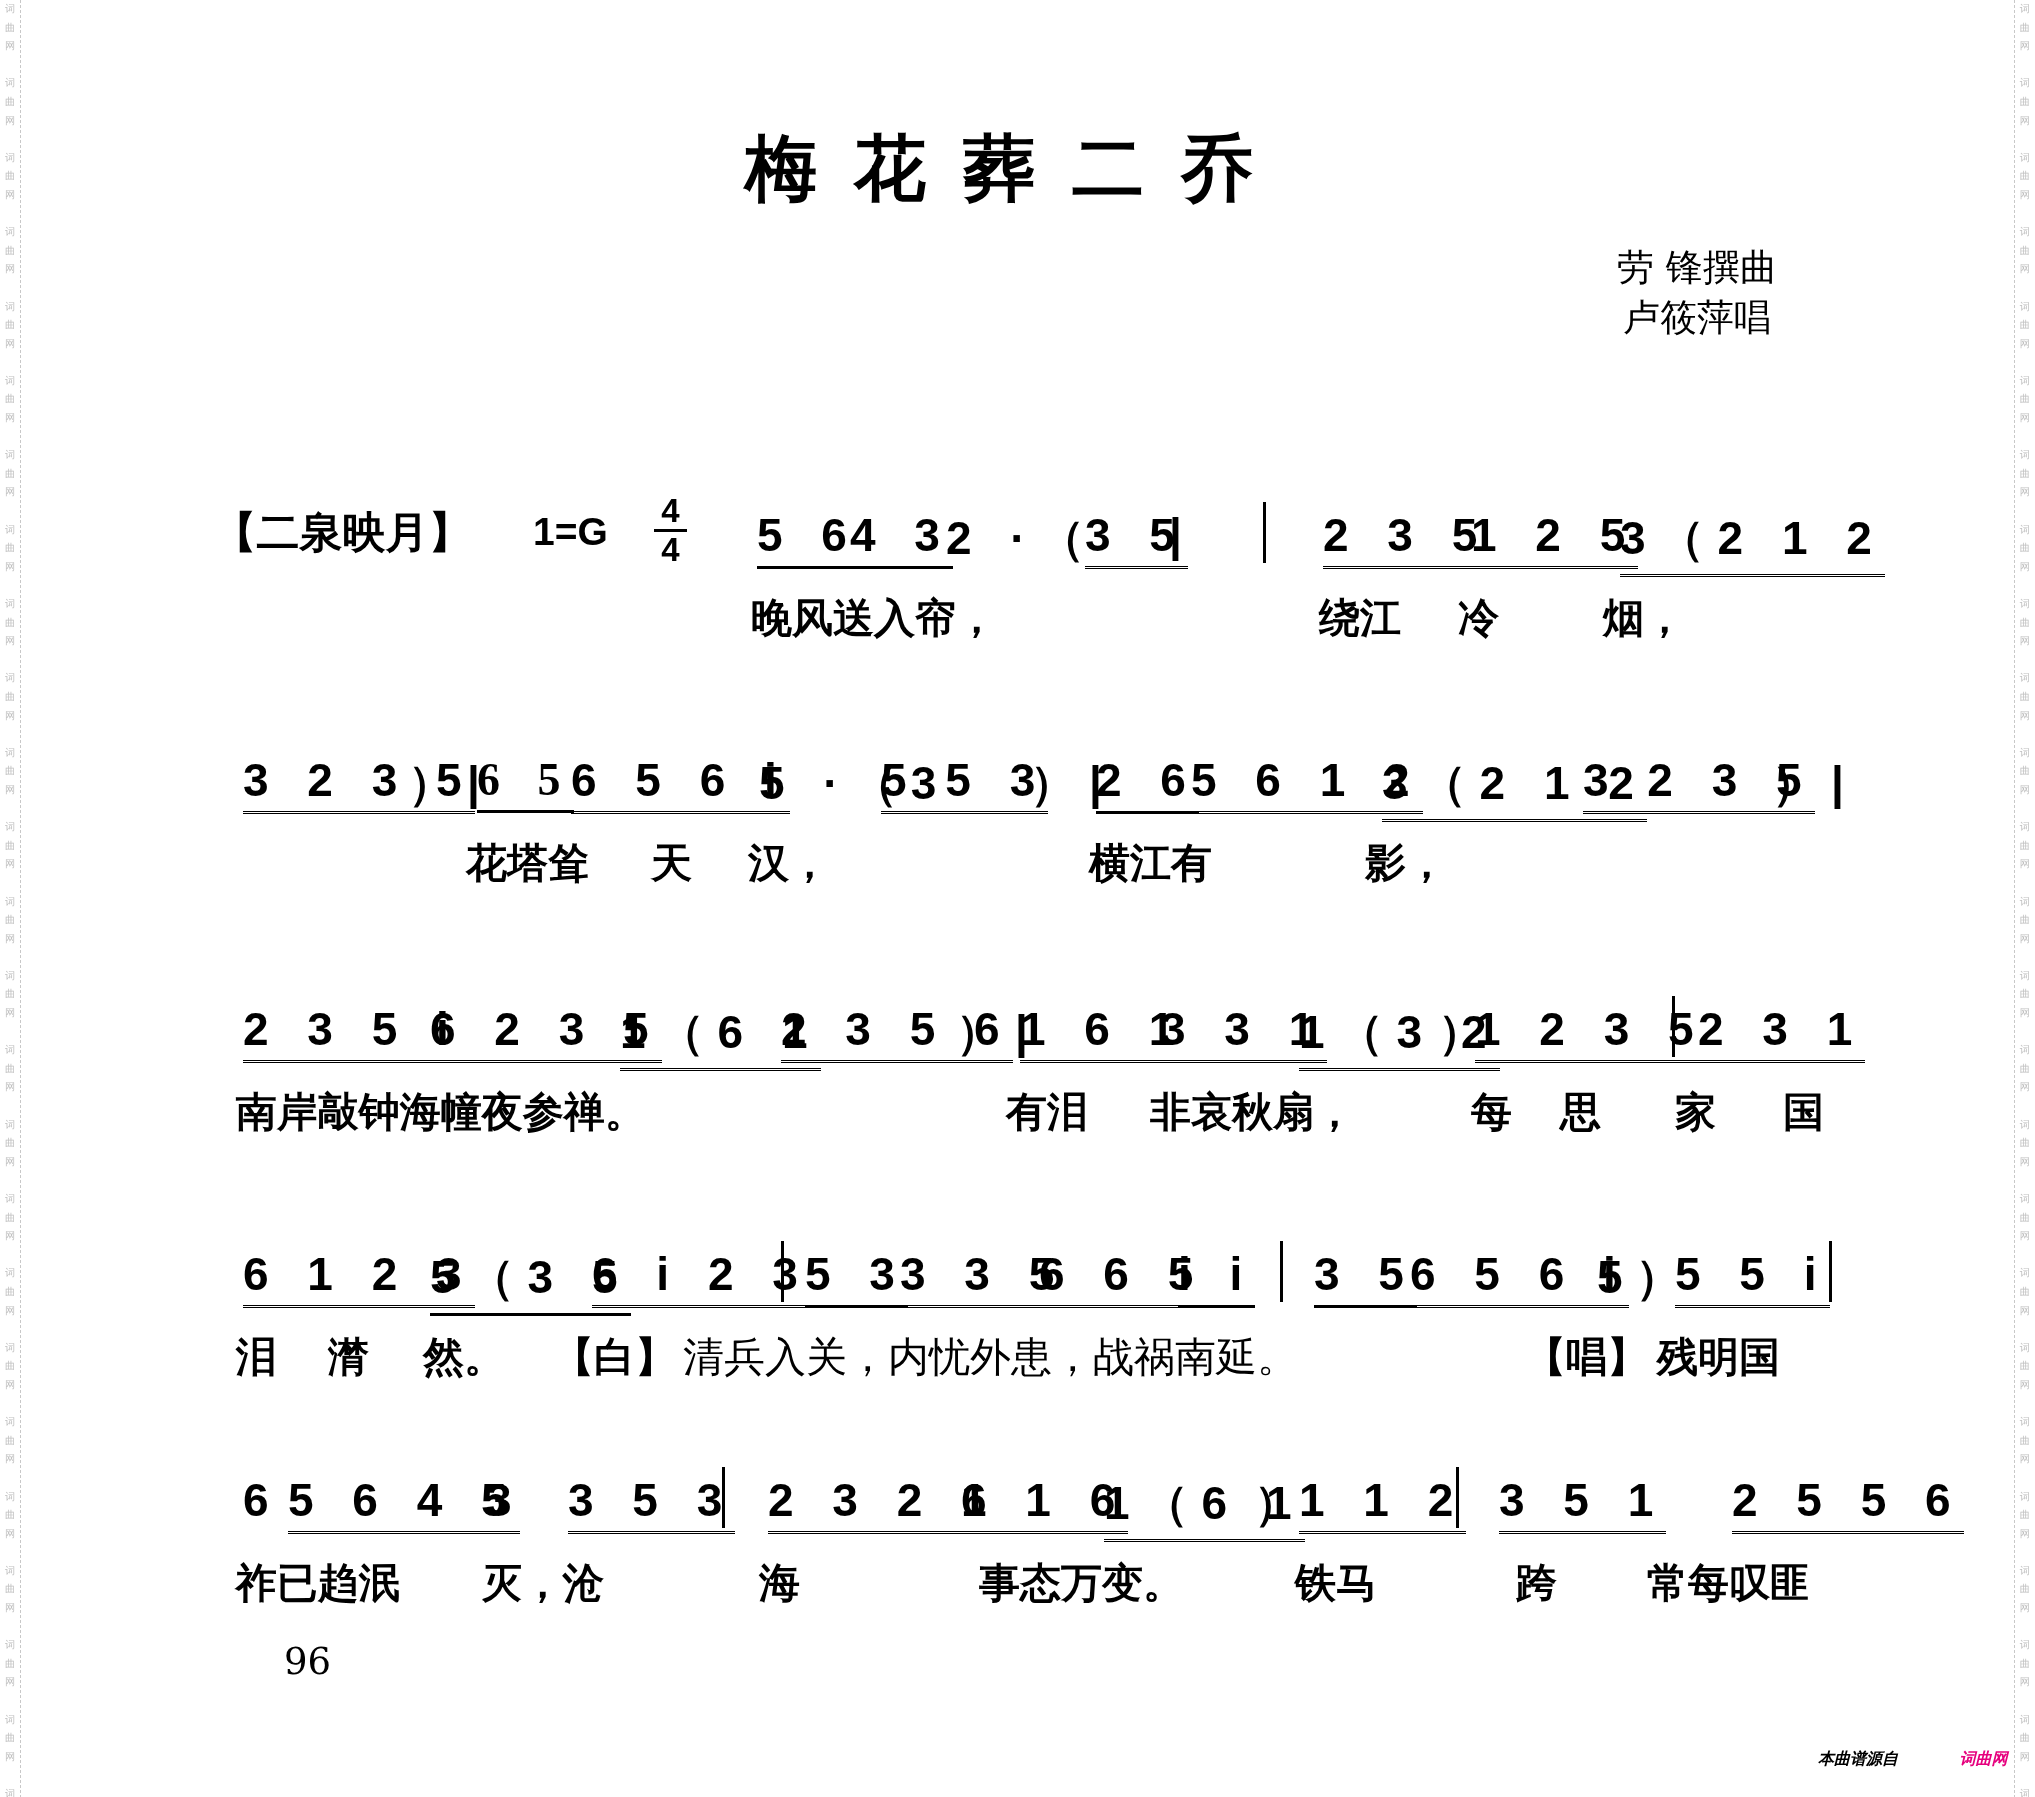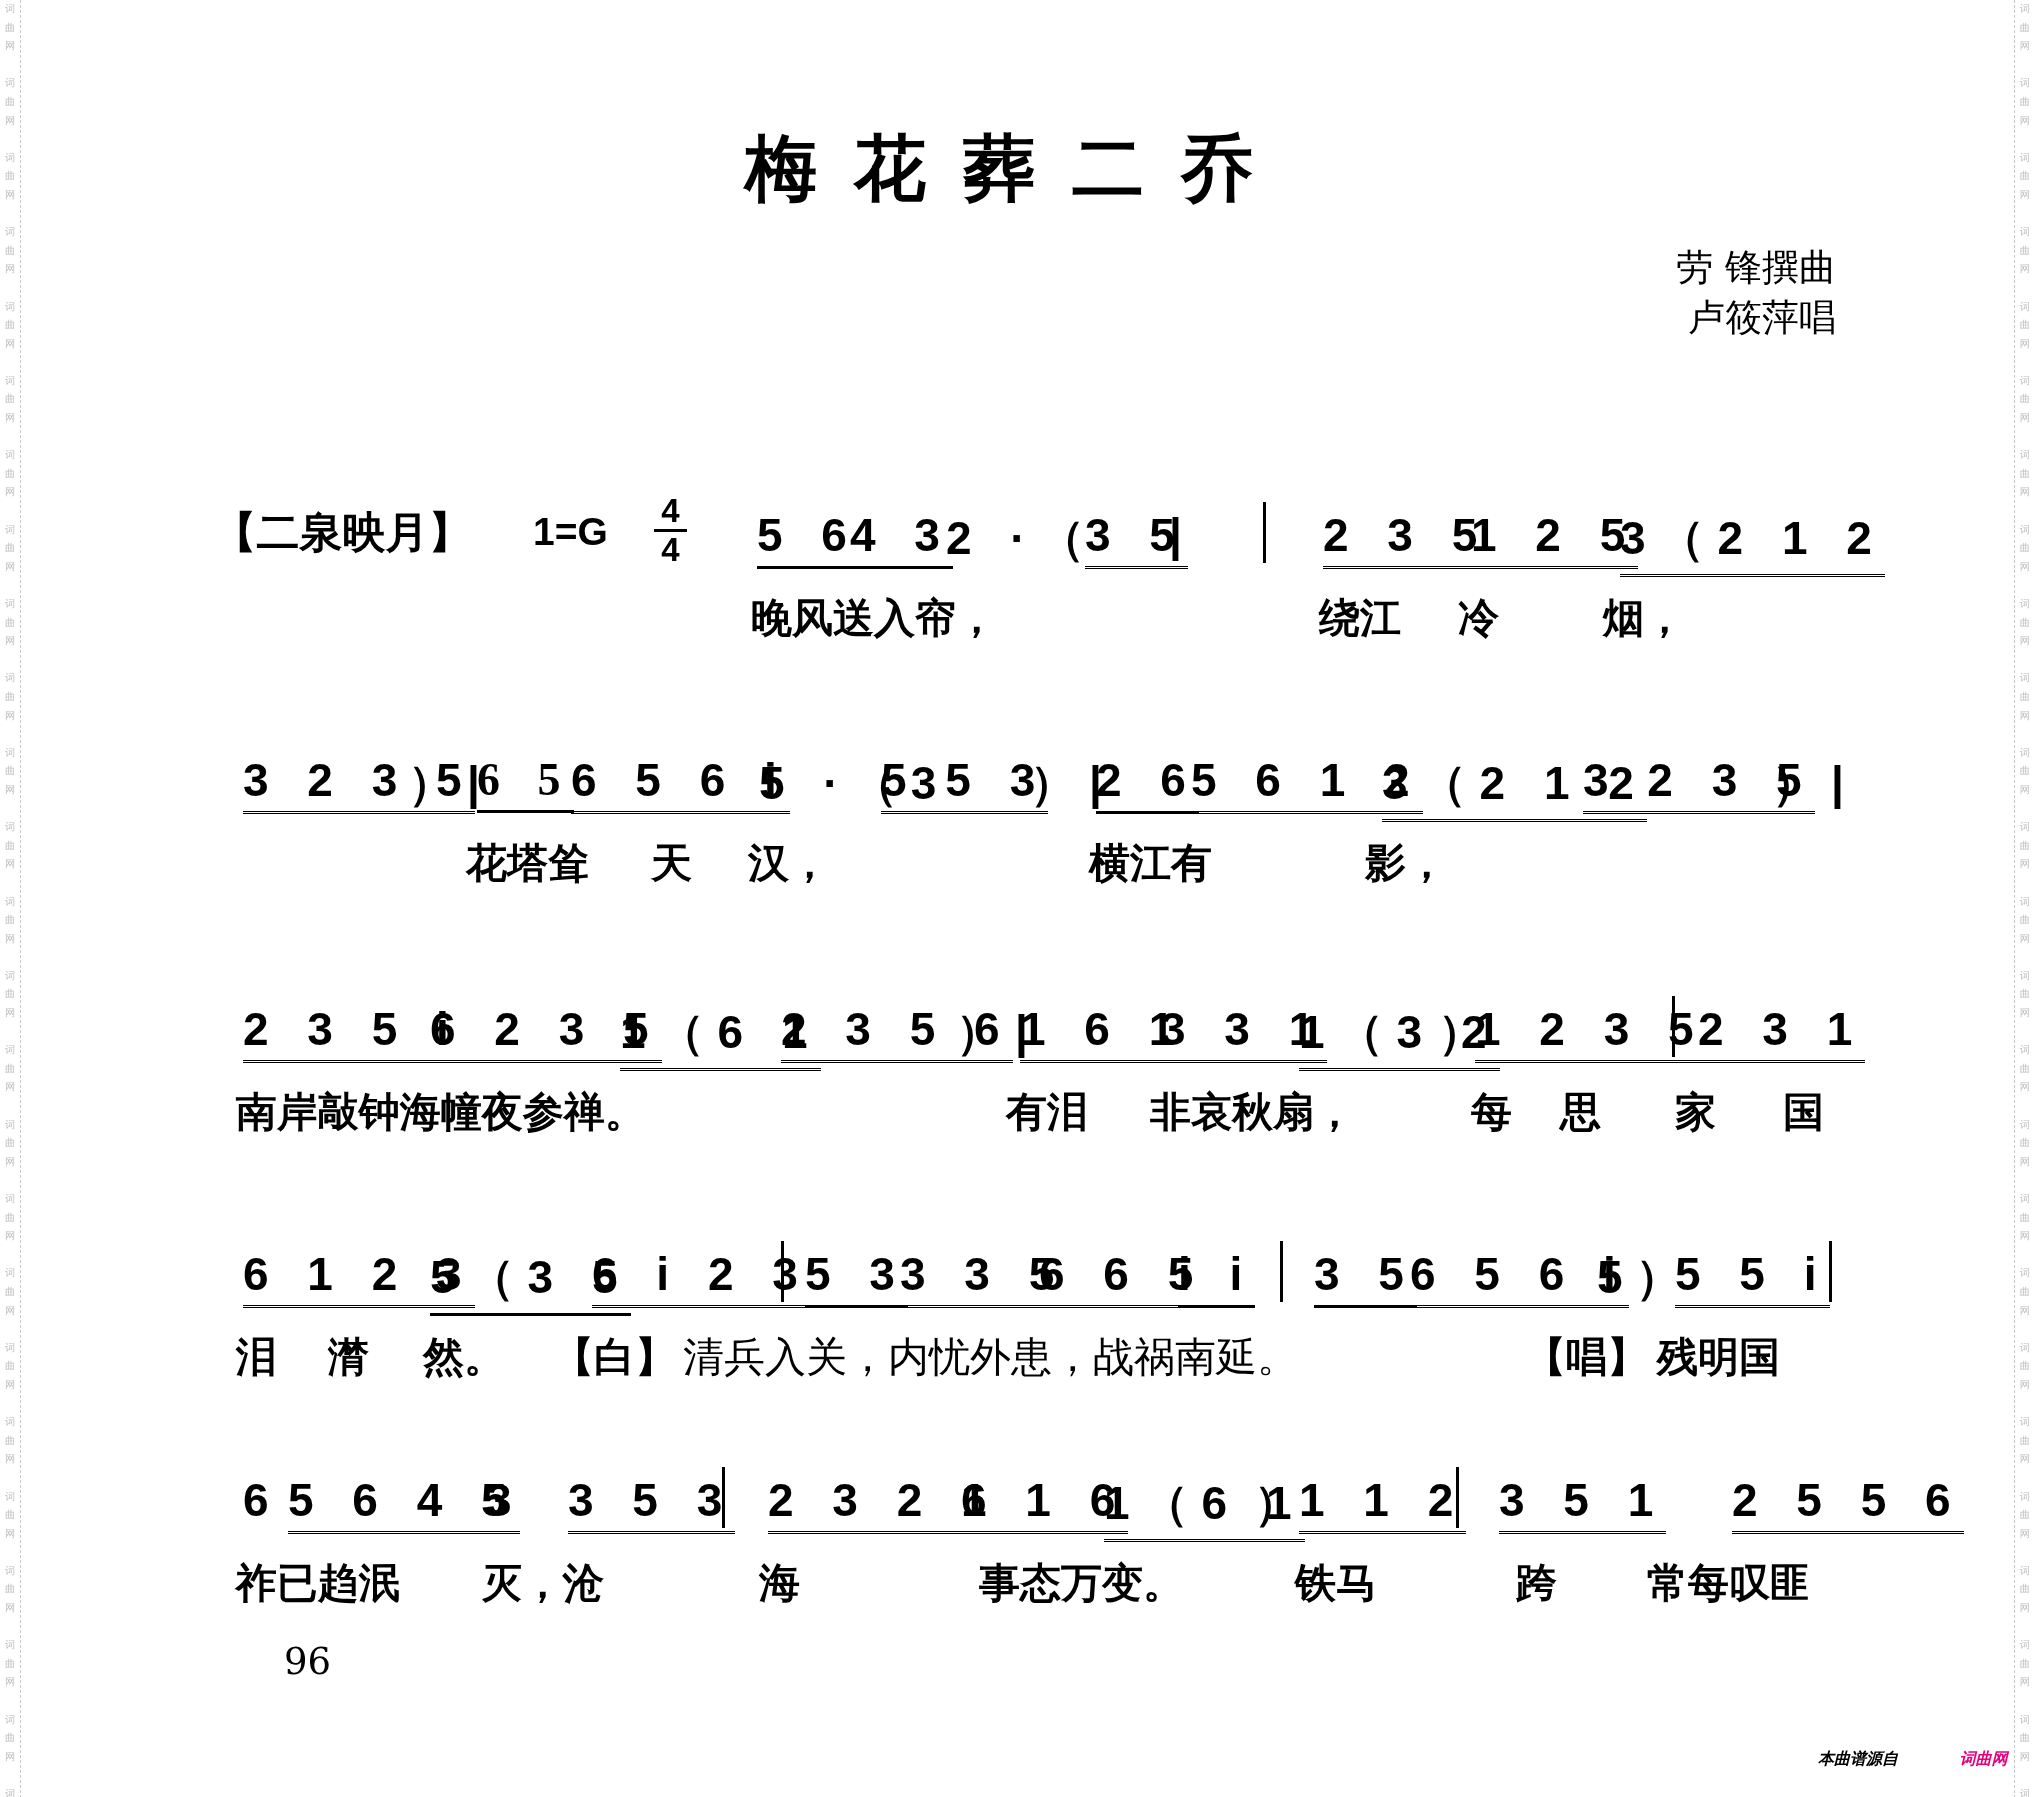--- a/index.html
+++ b/index.html
@@ -7,21 +7,21 @@
          font-family:"DejaVu Sans", sans-serif; color:#000; }
   .side-strip { position:absolute; top:0; bottom:0; width:20.4px; border-right:1.9px dashed #c8c8c8;
                 display:flex; flex-direction:column; align-items:center; overflow:hidden; }
   .side-strip.left { left:0; }
   .side-strip.right { right:0; border-right:none; border-left:1.9px dashed #c8c8c8; }
   .side-strip span { font-size:10.2px; color:#c0c0c0; line-height:18.6px; writing-mode:horizontal-tb; }
   .title { position:absolute; top:121px; left:0; width:2035px; text-align:center;
            font-family:"DejaVu Serif", serif; font-weight:bold; font-size:72px; letter-spacing:37px; }
   .credits { position:absolute; top:243px; left:1558px; width:278px;
              font-family:"DejaVu Serif", serif; font-size:37px; line-height:50px; }
-  .credits .row { display:flex; justify-content:flex-end; }
+  .credits .row { display:flex; justify-content:center; }
   .system { position:absolute; left:232px; width:1605px; }
   .notes { position:relative; height:83px; font-family:"Liberation Sans", sans-serif;
            font-weight:bold; font-size:46px; white-space:nowrap; }
   .lyrics { position:relative; height:65px; font-family:"DejaVu Sans", sans-serif; font-weight:bold;
             font-size:41px; white-space:nowrap; }
   .seg { position:absolute; top:0; letter-spacing:13px; }
   .seg.u1 { border-bottom:3.7px solid #000; padding-bottom:3.7px; }
   .seg.u2 { border-bottom:3.7px double #000; padding-bottom:3.7px; }
   .bar { position:absolute; top:-5.6px; width:2.8px; height:61px; background:#000; }
   .lyr { position:absolute; top:0; }

